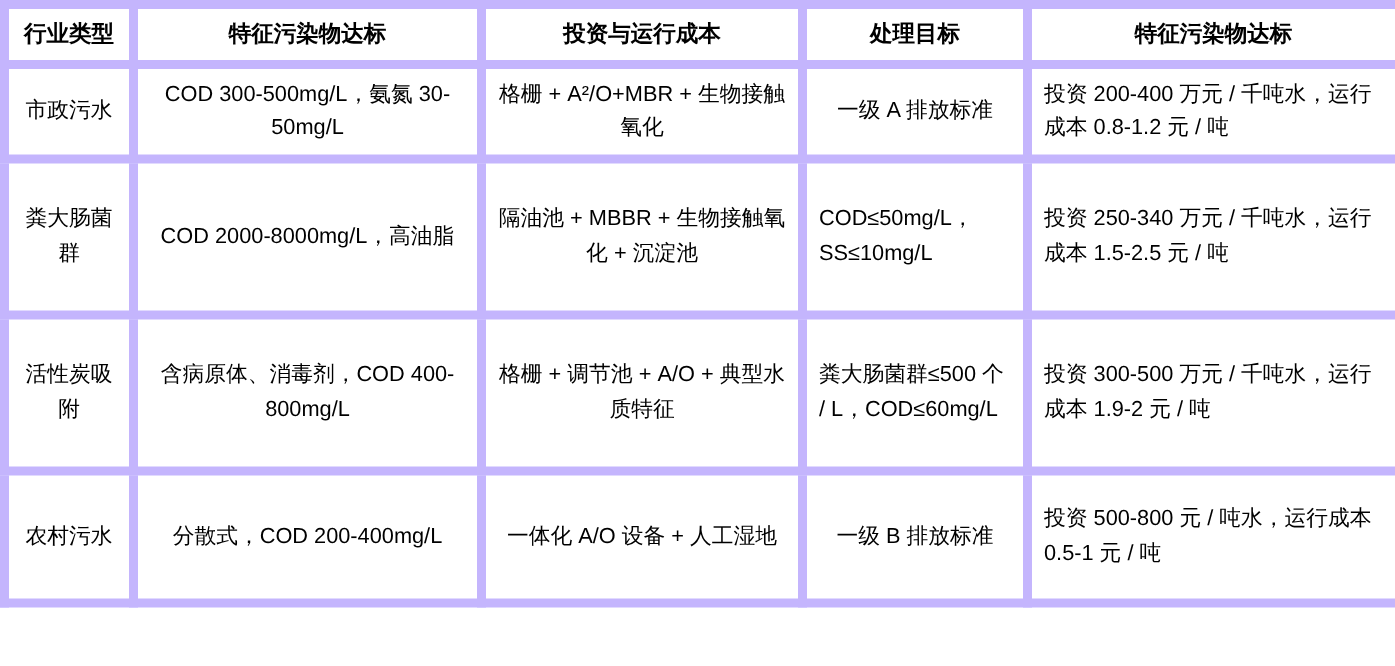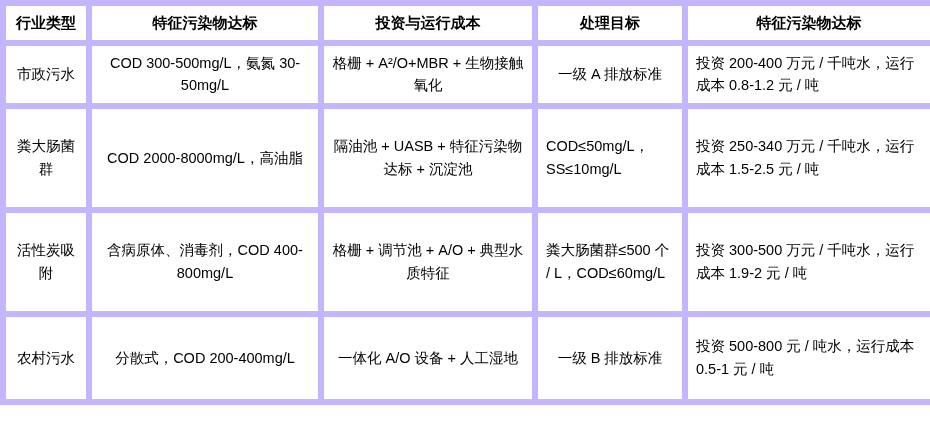--- a/index.html
+++ b/index.html
@@ -81,21 +81,21 @@
     <tr class="row-0">
       <td class="cell-industry">市政污水</td>
       <td class="cell-center">COD 300-500mg/L，氨氮 30-50mg/L</td>
       <td class="cell-center">格栅 + A²/O+MBR + 生物接触氧化</td>
       <td class="cell-center">一级 A 排放标准</td>
       <td class="cell-left">投资 200-400 万元 / 千吨水，运行成本 0.8-1.2 元 / 吨</td>
     </tr>
     <tr class="row-2">
       <td class="cell-industry">粪大肠菌群</td>
       <td class="cell-center">COD 2000-8000mg/L，高油脂</td>
-      <td class="cell-center">隔油池 + UASB + 特征污染物达标 + 沉淀池</td>
+      <td class="cell-center">隔油池 + MBBR + 生物接触氧化 + 沉淀池</td>
       <td class="cell-left">COD≤50mg/L，SS≤10mg/L</td>
       <td class="cell-left">投资 250-340 万元 / 千吨水，运行成本 1.5-2.5 元 / 吨</td>
     </tr>
     <tr class="row-3">
       <td class="cell-industry">活性炭吸附</td>
       <td class="cell-center">含病原体、消毒剂，COD 400-800mg/L</td>
       <td class="cell-center">格栅 + 调节池 + A/O + 典型水质特征</td>
       <td class="cell-left">粪大肠菌群≤500 个 / L，COD≤60mg/L</td>
       <td class="cell-left">投资 300-500 万元 / 千吨水，运行成本 1.9-2 元 / 吨</td>
     </tr>

